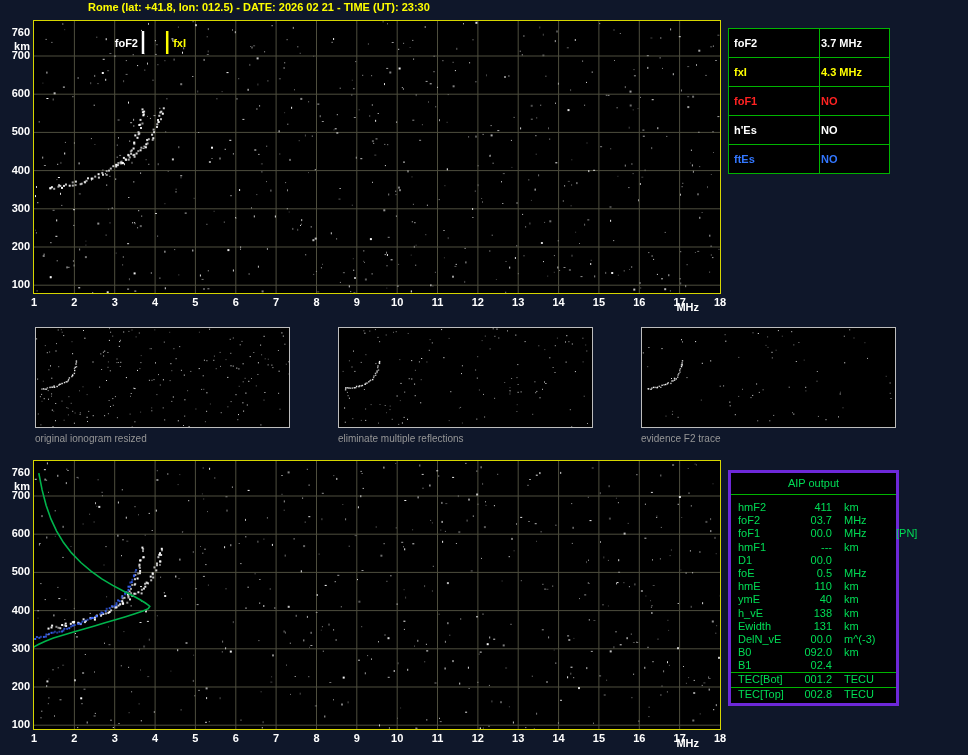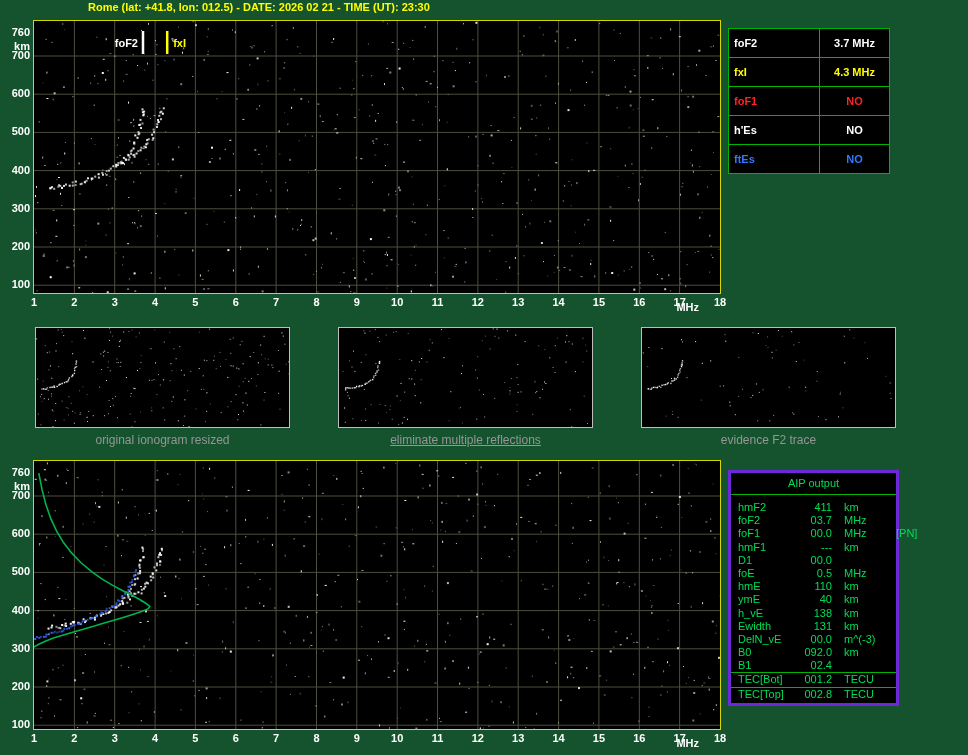--- a/index.html
+++ b/index.html
@@ -1,32 +1,32 @@
 <!DOCTYPE html>
 <html><head>
 <meta charset="utf-8">
 <style>
   html,body{margin:0;padding:0;background:#000;}
-  #app{position:relative;width:968px;height:755px;background:#14532d;overflow:hidden;
+  #app{position:relative;width:968px;height:755px;background:#0f172a;overflow:hidden;
        font-family:"Liberation Sans",sans-serif;}
   .title{position:absolute;left:88px;top:1px;color:#ffff00;font-size:11px;font-weight:bold;white-space:pre;}
   .iono{position:absolute;border:1px solid #d6d600;background:#000;}
   .iono svg{display:block;}
   .ticklabel{position:absolute;color:#ffffff;font-size:11px;font-weight:bold;line-height:11px;}
   .ylab{left:-30px;width:26px;text-align:right;}
   .xlab{width:26px;text-align:center;}
   .thumb{position:absolute;border:1px solid #bdbdbd;background:#000;}
   .thumb svg{display:block;}
-  .caption{position:absolute;color:#969696;font-size:12px;text-align:center;}
+  .caption{position:absolute;color:#969696;font-size:10px;}
   table.autoscala{position:absolute;left:728px;top:28px;width:162px;border-collapse:collapse;
        border:1px solid #00b400;background:#000;}
   table.autoscala th,table.autoscala td{border:1px solid #00b400;font-size:11px;font-weight:bold;}
   th.as-header{color:#ffff00;height:23px;text-align:center;}
   td.as-label{width:84px;height:26px;padding-left:5px;text-align:left;}
-  td.as-value{text-align:center;}
+  td.as-value{}
   .aip{position:absolute;left:728px;top:470px;width:165px;height:230px;border:3px solid #6d28d9;
        background:#000;color:#00dd55;font-size:11px;}
   .aip-header{height:14px;padding:4px 0 3px;text-align:center;border-bottom:1px solid #00b400;}
   #aip-rows{margin-top:6px;}
   .aip-row{display:grid;grid-template-columns:60px 34px 12px 52px auto;padding-left:7px;
        line-height:13.2px;height:13.2px;align-items:center;}
   .aip-row.sep{border-top:1px solid #00b400;}
   .aip-v{text-align:right;}
 </style>
 </head>
@@ -1356,21 +1356,21 @@
         <rect x="37.7" y="40.0" width="1.4" height="1.4" fill="#fff" opacity="0.63"></rect>
         <rect x="38.8" y="37.9" width="1.4" height="1.4" fill="#fff" opacity="0.99"></rect>
         <rect x="38.8" y="36.2" width="1.4" height="1.4" fill="#fff" opacity="0.72"></rect>
         <rect x="39.5" y="36.2" width="1.4" height="1.4" fill="#fff" opacity="0.99"></rect>
         <rect x="39.4" y="34.3" width="1.4" height="1.4" fill="#fff" opacity="0.82"></rect>
         <rect x="39.8" y="32.1" width="1.4" height="1.4" fill="#fff" opacity="0.81"></rect>
       </svg>
     </div>
 
   <div class="caption" style="left:35px;top:433px;width:255px;">original ionogram resized</div>
-  <div class="caption" style="left:338px;top:433px;width:255px;text-decoration:underline;">eliminate multiple reflections</div>
+  <div class="caption" style="left:338px;top:433px;width:255px;">eliminate multiple reflections</div>
   <div class="caption" style="left:641px;top:433px;width:255px;">evidence F2 trace</div>
 
   <div class="iono" id="iono-bottom" style="left:33px;top:460px;width:686px;height:268px;">
       <svg width="686" height="268">
         <line x1="40.4" y1="0" x2="40.4" y2="268" stroke="#4e4e3e" stroke-width="1"></line>
         <line x1="80.7" y1="0" x2="80.7" y2="268" stroke="#4e4e3e" stroke-width="1"></line>
         <line x1="121.1" y1="0" x2="121.1" y2="268" stroke="#4e4e3e" stroke-width="1"></line>
         <line x1="161.4" y1="0" x2="161.4" y2="268" stroke="#4e4e3e" stroke-width="1"></line>
         <line x1="201.8" y1="0" x2="201.8" y2="268" stroke="#4e4e3e" stroke-width="1"></line>
         <line x1="242.1" y1="0" x2="242.1" y2="268" stroke="#4e4e3e" stroke-width="1"></line>

